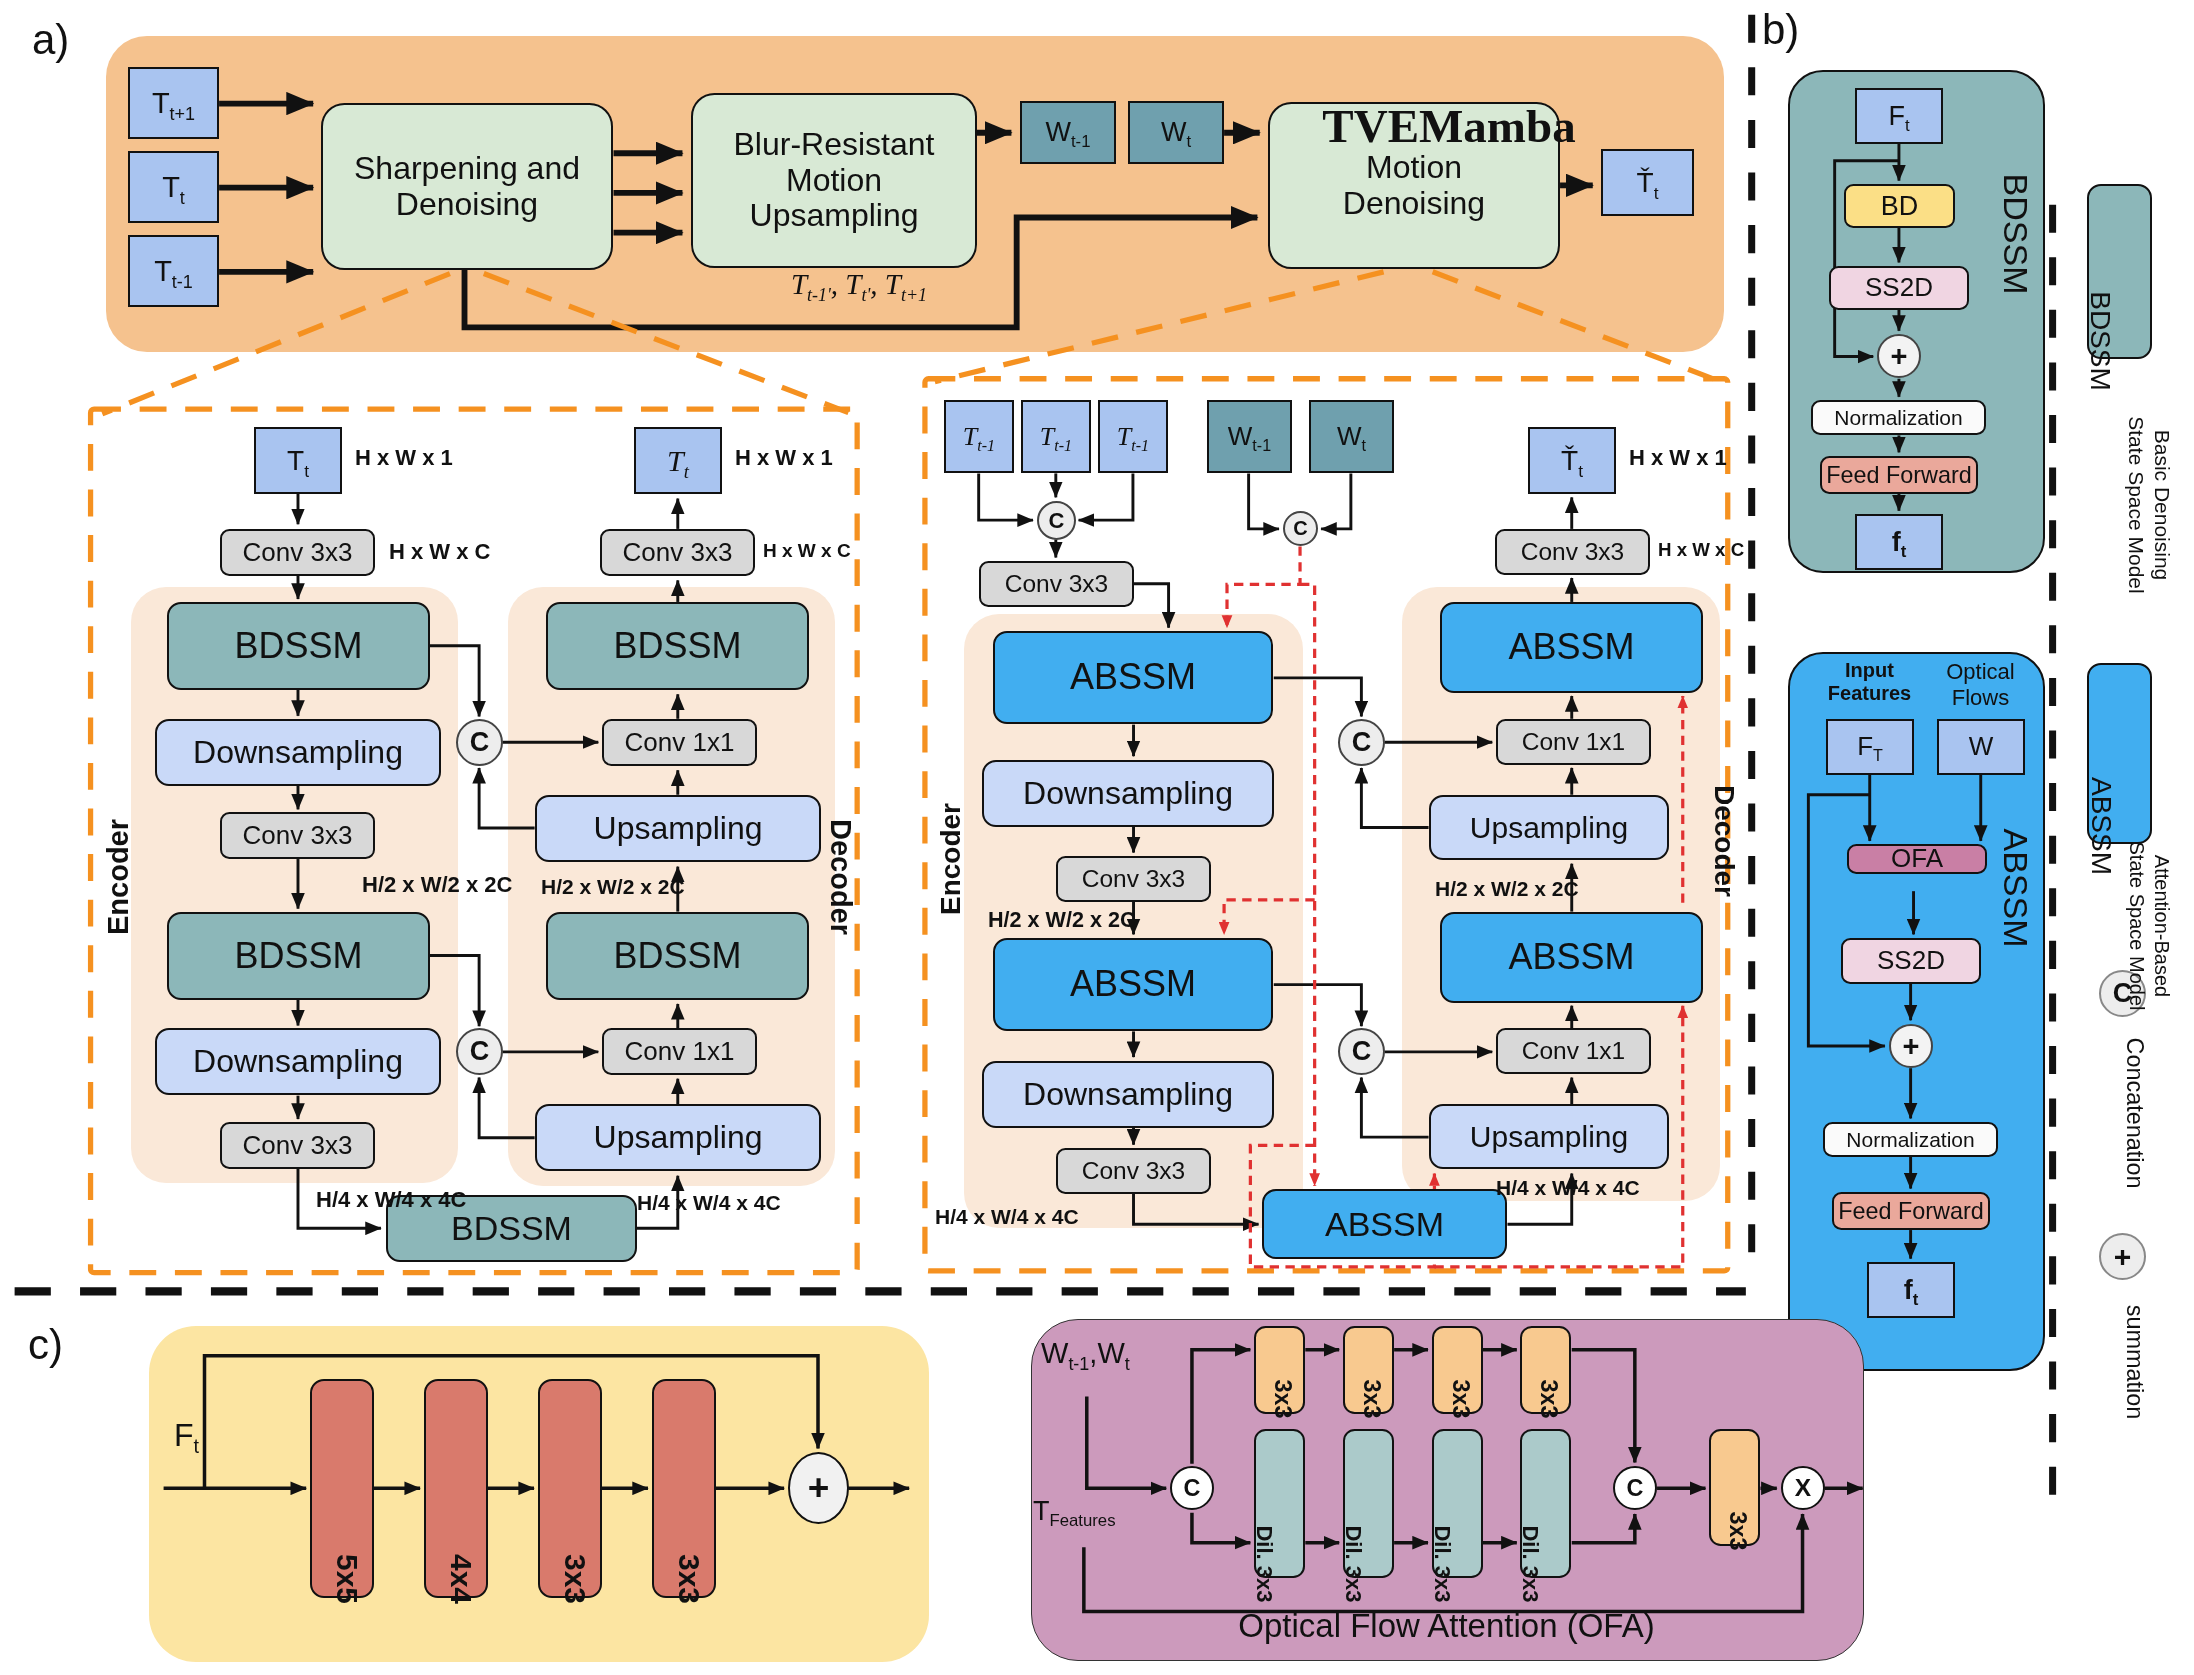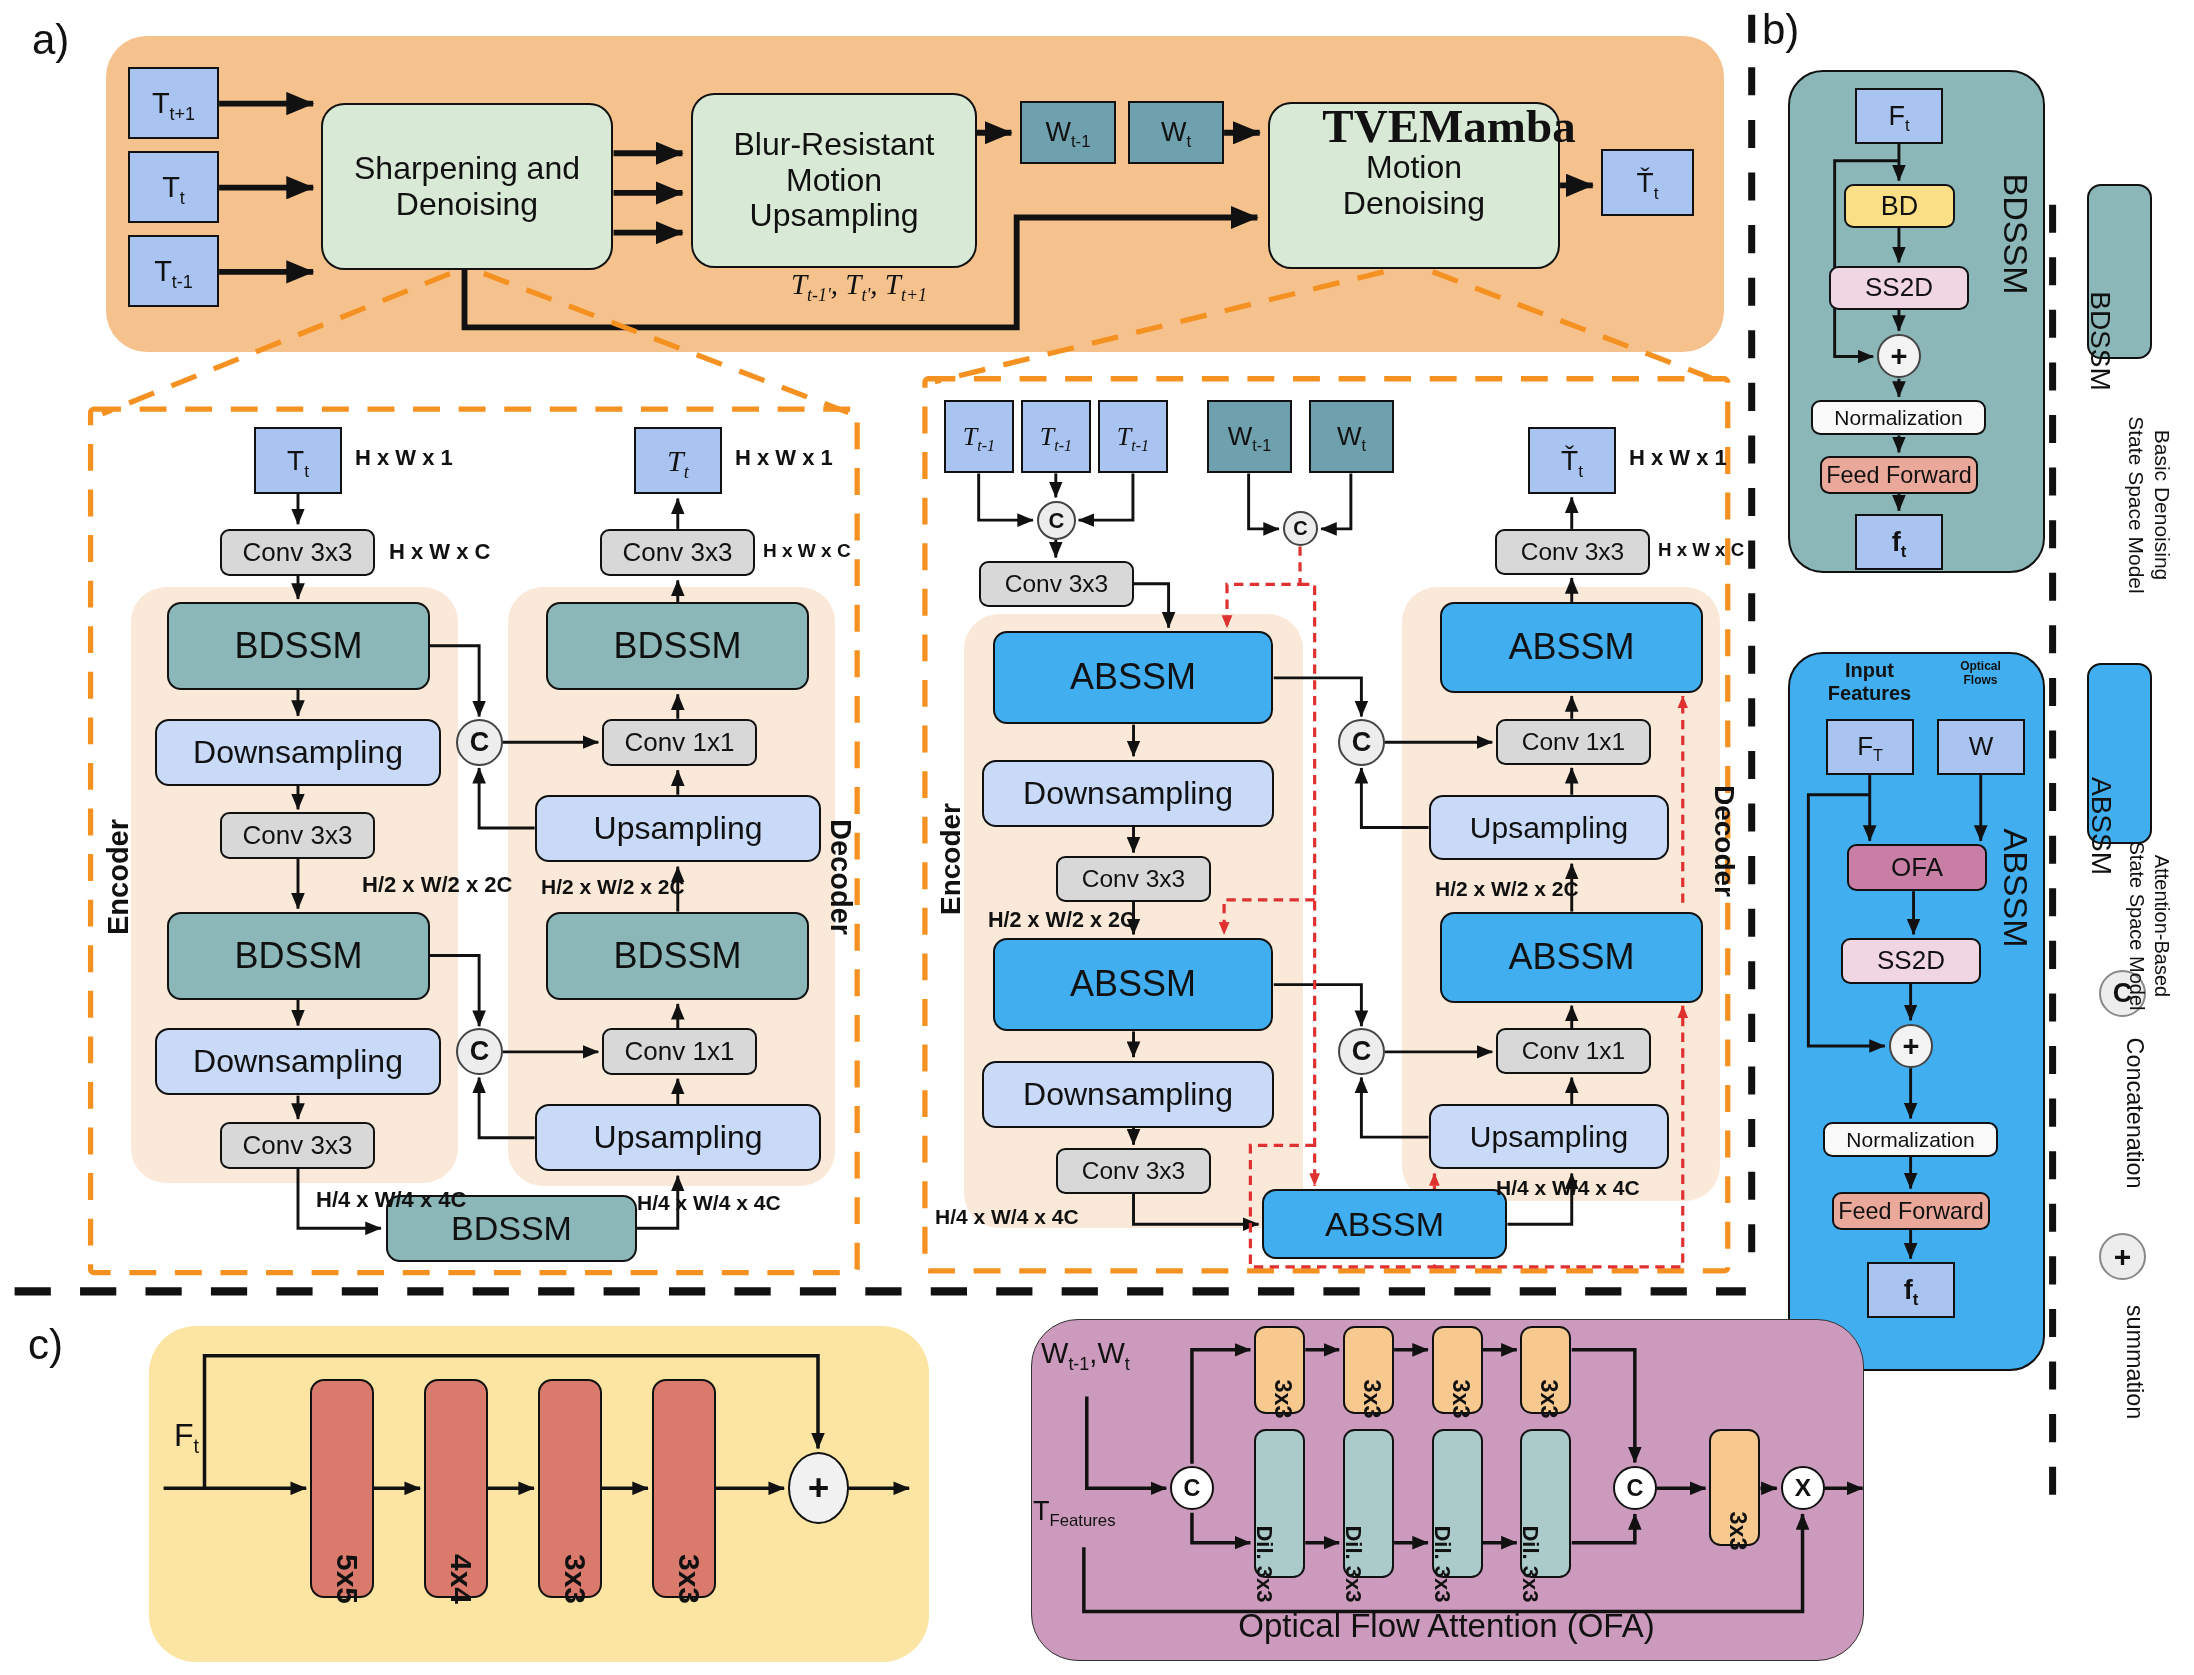--- a/index.html
+++ b/index.html
@@ -332,29 +332,29 @@
   <div class="box r16" style="left:1820px;top:456px;width:158px;height:38px;background:var(--ff-salmon);font-size:23.4px;">Feed Forward</div>
   <div class="box" style="left:1855px;top:514px;width:88px;height:56px;background:var(--box-blue);font-size:27px;font-weight:bold;">
     <span><span>f</span><sub>t</sub></span>
     </div>
   <div class="vtext" style="left:2015px;top:234px;font-size:34px;">BDSSM</div>
 
   <div class="lbl" style="left:1817px;top:659px;width:105px;text-align:center;font-size:20px;font-weight:bold;z-index:4;">
     <div>Input</div>
       <div>Features</div>
     </div>
-  <div class="lbl" style="left:1928px;top:659px;width:105px;text-align:center;font-size:12px;font-weight:bold;z-index:4;">
+  <div class="lbl" style="left:1928px;top:659px;width:105px;text-align:center;font-size:22px;font-weight:normal;z-index:4;">
     <div>Optical</div>
       <div>Flows</div>
     </div>
   <div class="box" style="left:1826px;top:719px;width:88px;height:56px;background:var(--box-blue);font-size:26px;">
     <span><span>F</span><sub>T</sub></span>
     </div>
   <div class="box" style="left:1937px;top:719px;width:88px;height:56px;background:var(--box-blue);font-size:26px;">W</div>
-  <div class="box r16" style="left:1847px;top:844px;width:140px;height:47px;background:var(--ofa-pink);font-size:26px;">OFA</div>
+  <div class="box r16" style="left:1847px;top:844px;width:140px;height:30px;background:var(--ofa-pink);font-size:26px;">OFA</div>
   <div class="box r16" style="left:1841px;top:938px;width:140px;height:46px;background:var(--ss2d-pink);font-size:26px;">SS2D</div>
   <div class="circ" style="left:1889px;top:1024px;width:44px;height:44px;font-size:29px;background:#f3f3f3;">+</div>
   <div class="box r16" style="left:1823px;top:1122px;width:175px;height:35px;background:#fafafa;font-size:21px;">Normalization</div>
   <div class="box r16" style="left:1832px;top:1192px;width:158px;height:38px;background:var(--ff-salmon);font-size:23.4px;">Feed Forward</div>
   <div class="box" style="left:1867px;top:1262px;width:88px;height:56px;background:var(--box-blue);font-size:27px;font-weight:bold;">
     <span><span>f</span><sub>t</sub></span>
     </div>
   <div class="vtext" style="left:2015px;top:888px;font-size:34px;">ABSSM</div>
 
   <div class="box r24" style="left:2087px;top:184px;width:65px;height:175px;background:var(--bdssm-teal);">

